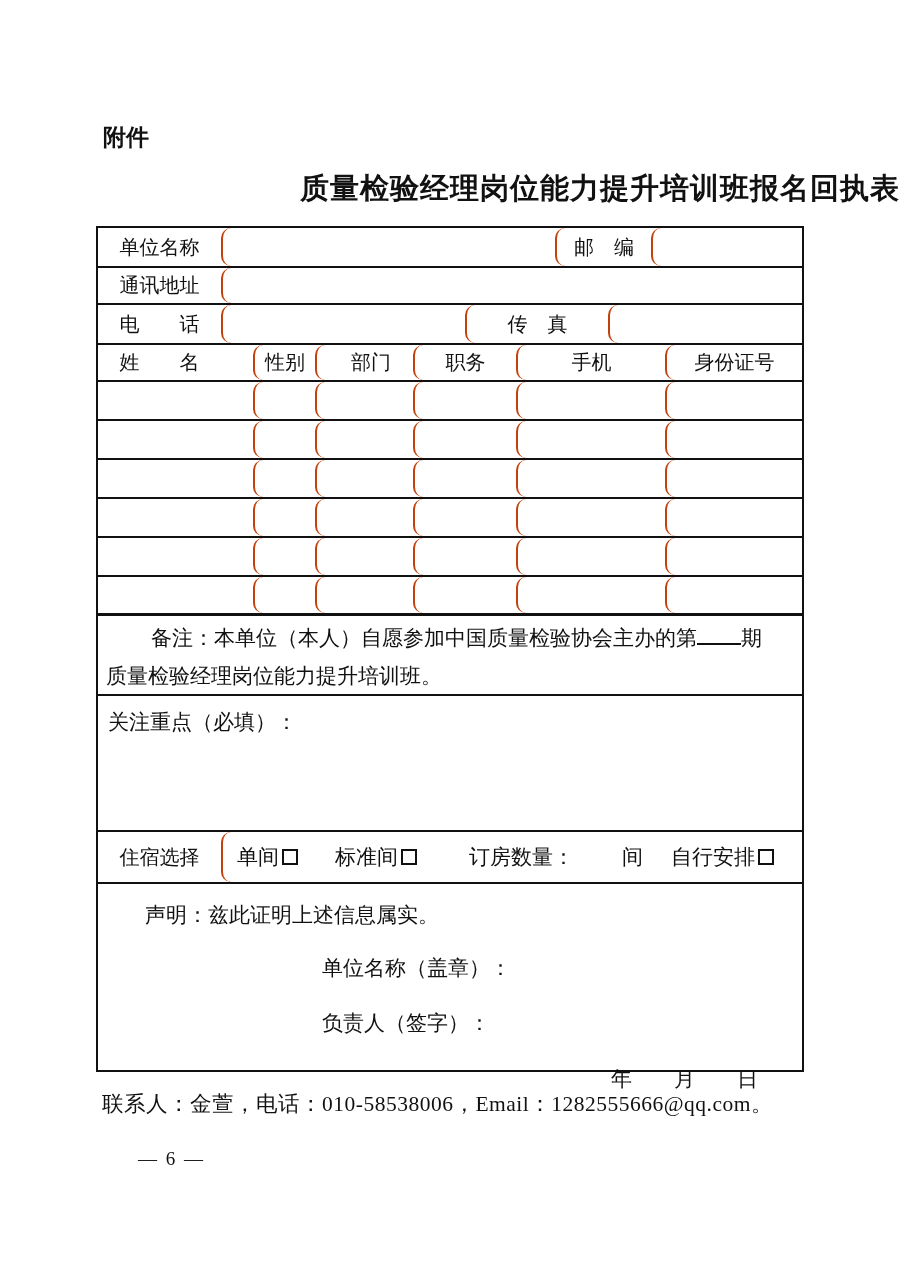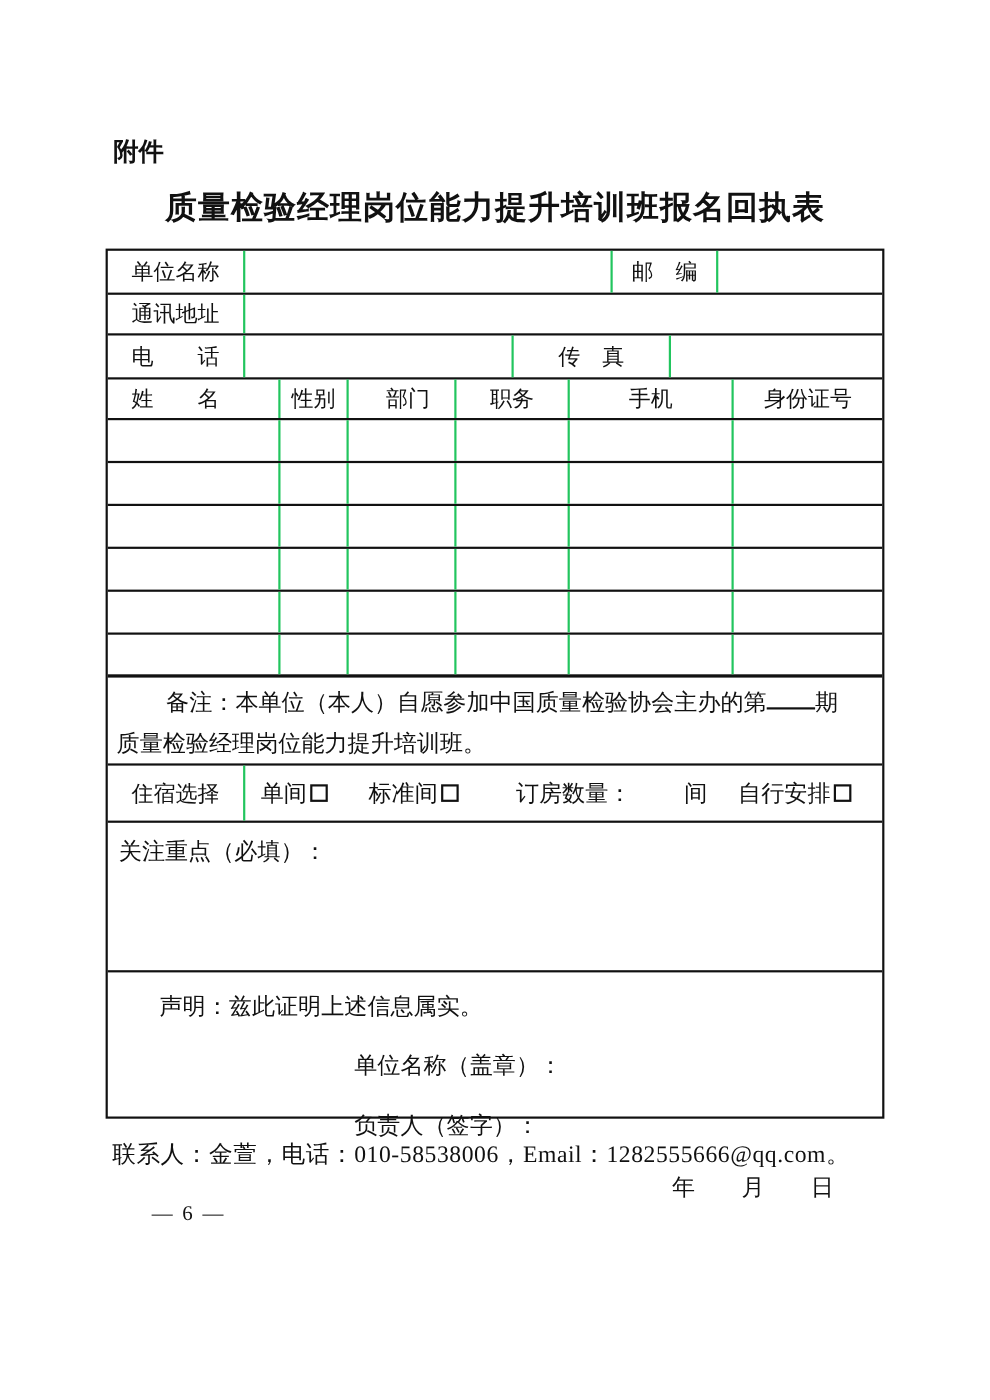--- a/index.html
+++ b/index.html
@@ -11,35 +11,35 @@
     color:#111111;
     overflow:hidden;
   }
   .attachment {
     margin:122px 0 0 103px;
     font-size:23px; font-weight:bold;
     font-family:"Liberation Sans", sans-serif;
   }
   .doc-title {
     margin:16px 0 17px 0;
-    text-align:center;
+    text-align:right;
     font-size:29px; font-weight:bold;
     letter-spacing:1px;
     font-family:"Liberation Sans", sans-serif;
   }
   .form-table {
     margin-left:96px;
     width:708px;
     border:2px solid #111;
   }
   .row { display:flex; border-bottom:2px solid #111; }
   .row:last-child { border-bottom:none; }
   .row.thick-bottom { border-bottom:3px solid #111; }
   .cell { flex:0 0 auto; display:flex; align-items:center; justify-content:center; font-size:20px; }
-  .cell + .cell { border-left:2px solid #22c55e; }
+  .cell + .cell { border-left:2px solid #c2410c;border-radius:10px; }
   .cell.fill { flex:1 1 auto; }
   .cell.blank { justify-content:flex-start; }
   .w-c1 { width:123px; }
   .w-r1blank { width:334px; }
   .w-post { width:96px; }
   .w-midblank { width:244px; }
   .w-mid { width:143px; }
   .w-sex { width:62px;margin-left:32px; }
   .w-dept { width:98px;padding-left:12px; }
   .w-duty { width:103px; }
@@ -58,21 +58,21 @@
     justify-content:flex-start; padding-left:14px; font-size:21px;
   }
   .cbox {
     display:inline-block; width:16px; height:16px;
     border:2px solid #111; margin-left:3px; vertical-align:-2px;
   }
   .gap37 { margin-left:37px; } .gap52 { margin-left:52px; }
   .gap48 { margin-left:48px; } .gap28 { margin-left:28px; }
   .focus-row { height:136px; }
   .focus-cell { align-items:flex-start; justify-content:flex-start; padding:12px 10px; font-size:21px; }
-  .decl-row { height:131px; }
+  .decl-row { height:186px; }
   .decl-cell { display:block; font-size:21px; }
   .decl-statement { margin:17px 0 0 47px; }
   .decl-seal { margin:25px 0 0 224px; }
   .decl-sign { margin:27px 0 0 224px; }
   .decl-date { margin-top:28px; text-align:right; padding-right:44px; }
   .footer-contact {
     margin:17px 0 0 102px;
     font-size:21.5px;
     letter-spacing:0.5px;
     white-space:nowrap;
@@ -168,40 +168,40 @@
         <div class="cell w-sex"></div>
         <div class="cell w-dept"></div>
         <div class="cell w-duty"></div>
         <div class="cell w-mobile"></div>
         <div class="cell fill"></div>
     </div>
 
     <div class="row remark-row">
       <p class="l1"><span>备注：本单位（本人）自愿参加中国质量检验协会主办的第</span><span class="fill-blank"></span><span>期</span></p>
       <p>质量检验经理岗位能力提升培训班。</p>
+    </div>
+
+    <div class="row focus-row">
+      <div class="cell fill focus-cell">关注重点（必填）：</div>
     </div>
 
     <div class="row accom-row">
       <div class="cell w-c1">住宿选择</div>
       <div class="cell fill accom-content">
         <span>单间</span>
           <span class="cbox"></span>
         <span class="gap37">标准间</span>
           <span class="cbox"></span>
         <span class="gap52">订房数量：</span>
         <span class="gap48">间</span>
         <span class="gap28">自行安排</span>
           <span class="cbox"></span>
       </div>
     </div>
 
-    <div class="row focus-row">
-      <div class="cell fill focus-cell">关注重点（必填）：</div>
-    </div>
-
     <div class="row decl-row">
       <div class="cell fill decl-cell">
         <p class="decl-statement">声明：兹此证明上述信息属实。</p>
         <p class="decl-seal">单位名称（盖章）：</p>
         <p class="decl-sign">负责人（签字）：</p>
         <p class="decl-date">年　　月　　日</p>
       </div>
     </div>
 
   </div>

